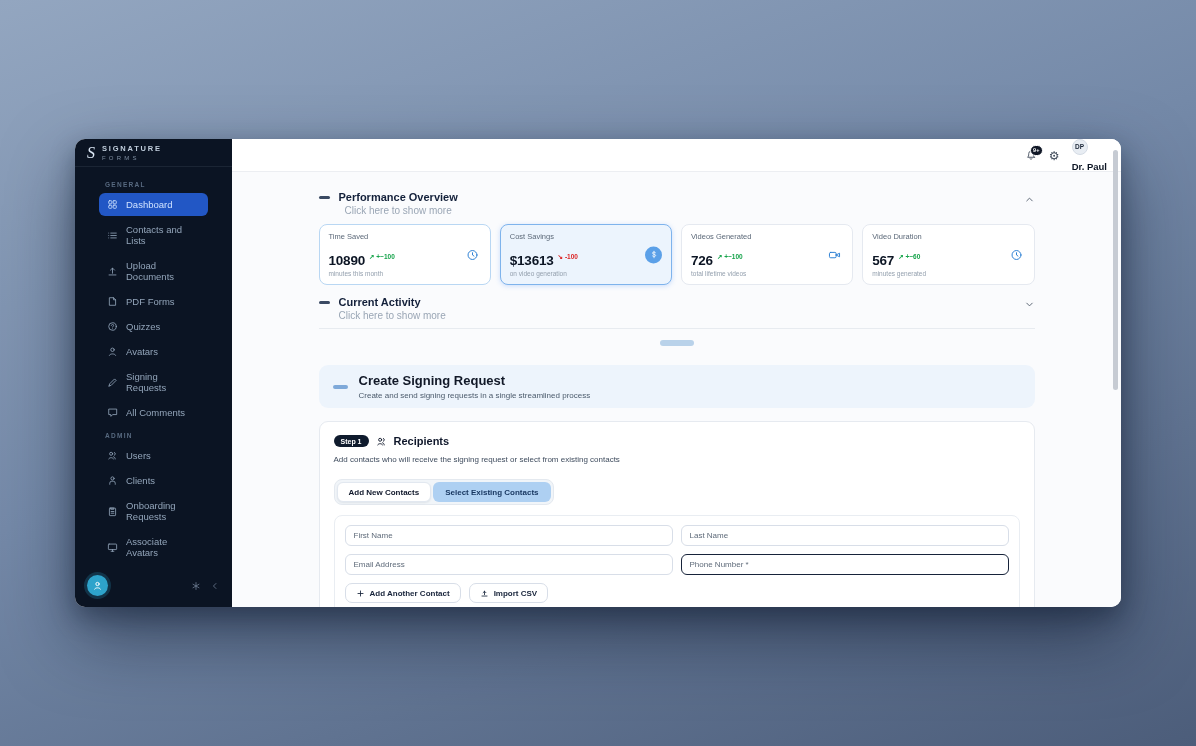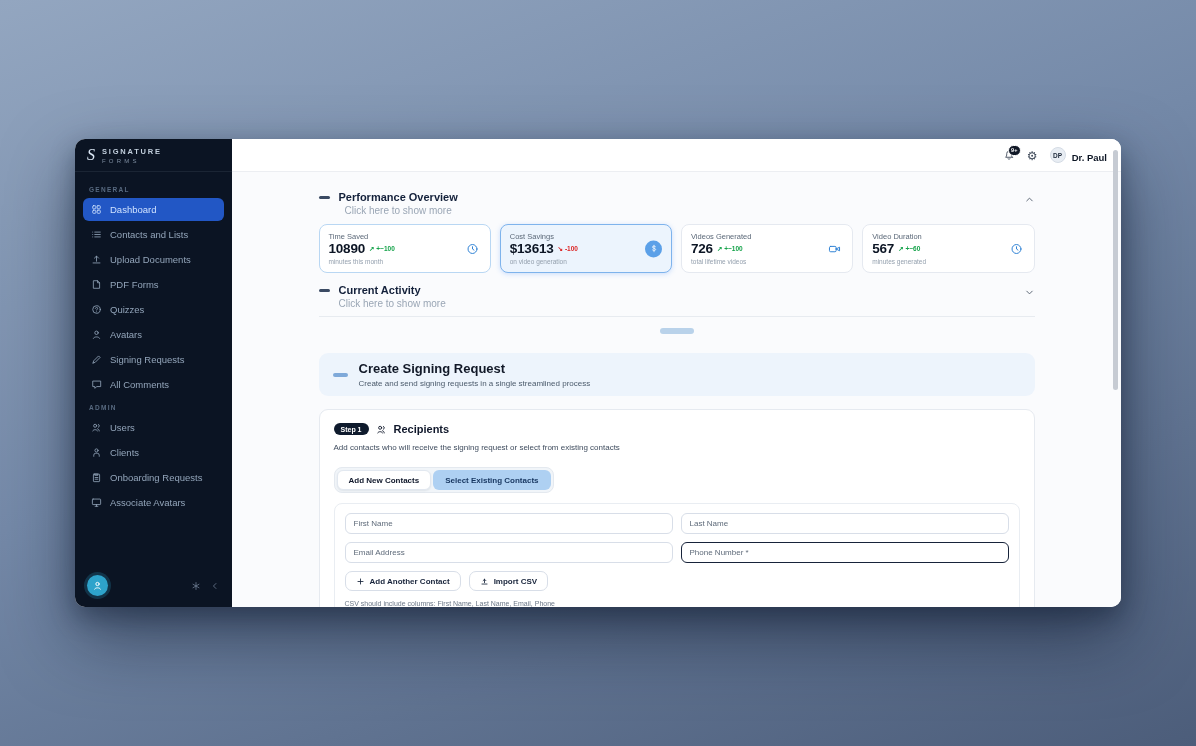--- a/index.html
+++ b/index.html
@@ -13,57 +13,57 @@
     position:absolute; left:75px; top:139px; width:1046px; height:468px;
     background:#fff; border-radius:10px; overflow:hidden; display:flex;
     box-shadow: 0 30px 70px rgba(10,20,40,.5), 0 10px 25px rgba(10,20,40,.35);
   }
   
   .sidebar { width:157px; background:#0b1423; display:flex; flex-direction:column; flex-shrink:0; }
   .brand { height:33px; display:flex; align-items:center; gap:7px; padding:0 12px; border-bottom:1px solid rgba(148,163,184,.12); }
   .brand-s { font-family:"Liberation Serif", serif; font-style:italic; font-size:16px; color:#dbe7f5; line-height:1; }
   .brand-top { font-size:7.5px; letter-spacing:1.8px; color:#c2cfdd; font-weight:700; }
   .brand-bottom { font-size:6px; letter-spacing:3.2px; color:#7e8ea1; margin-top:2px; }
-  .nav { padding:6px 8px 0; flex:1; }
+  .nav { padding:6px 24px 0; flex:1; }
   .nav-label { font-size:6.5px; letter-spacing:1.3px; color:#586a80; margin:8px 6px 5px; font-weight:700; }
   .nav-item { display:flex; align-items:center; gap:8px; padding:6px 8px; border-radius:6px; font-size:9.5px; color:#93a5ba; margin-bottom:2px; cursor:pointer; }
   .nav-item svg { width:11px; height:11px; stroke:currentColor; fill:none; stroke-width:1.2; stroke-linecap:round; stroke-linejoin:round; flex-shrink:0; }
   .nav-item.active { background:#2257c5; color:#cfe2ff; }
   .sidebar-footer { display:flex; align-items:center; padding:9px 12px 11px; gap:9px; }
   .fab { width:21px; height:21px; border-radius:50%; background:#2ea3cb; border:none; display:flex; align-items:center; justify-content:center; box-shadow:0 0 0 3px rgba(46,163,203,.22); cursor:pointer; }
   .fab svg { width:11px; height:11px; stroke:#fff; fill:none; stroke-width:1.4; stroke-linecap:round; }
   .spacer { flex:1; }
   .icon-btn { background:none; border:none; color:#74839a; padding:0; display:flex; cursor:pointer; }
   .icon-btn svg { width:10px; height:10px; stroke:currentColor; fill:none; stroke-width:1.2; stroke-linecap:round; }
   
   .main { flex:1; display:flex; flex-direction:column; min-width:0; background:#fafbfd; position:relative; }
   .topbar { height:33px; background:#fff; border-bottom:1px solid #eceef2; display:flex; align-items:center; justify-content:flex-end; gap:12px; padding:0 14px; flex-shrink:0; }
   .topbar-icon { position:relative; background:none; border:none; color:#3f4a59; display:flex; padding:0; cursor:pointer; }
   .topbar-icon svg { width:12px; height:12px; stroke:currentColor; fill:none; stroke-width:1.2; stroke-linecap:round; stroke-linejoin:round; }
   .gear-glyph::before { content:"⚙"; font-size:12px; line-height:1; }
   .badge { position:absolute; top:-4px; right:-6px; background:#111827; color:#fff; font-size:5.5px; font-weight:700; padding:1.5px 2.5px; border-radius:99px; border:1px solid #fff; line-height:1; }
-  .user { display:flex; align-items:flex-end; gap:6px; cursor:pointer; }
+  .user { display:flex; align-items:flex-start; gap:6px; cursor:pointer;flex-direction:column; }
   .avatar { width:16px; height:16px; border-radius:50%; background:#e8edf3; border:1px solid #d4dbe4; color:#202c3d; font-size:6.5px; font-weight:700; display:flex; align-items:center; justify-content:center; }
   .user-name { font-size:9.5px; font-weight:700; color:#0c1524; }
   .content { flex:1; overflow:hidden; }
   .col { width:716px; margin:0 auto; padding-top:19px; }
   
   .collapse-header { display:flex; align-items:flex-start; gap:9px; cursor:pointer; }
   .collapse-header.mt { margin-top:11px; }
   .dash-icon { width:11px; height:3px; border-radius:2px; background:#3a4a63; margin-top:5px; flex-shrink:0; }
   .sec-title { font-size:11px; font-weight:700; color:#13203a; }
   .sec-sub { font-size:10px; color:#9aa6b5; margin-top:2px;text-align:center; }
   .chev { margin-left:auto; width:11px; height:11px; stroke:#5b6574; fill:none; stroke-width:1.4; stroke-linecap:round; stroke-linejoin:round; margin-top:3px; }
   
   .cards { display:grid; grid-template-columns:repeat(4,1fr); gap:9px; margin-top:8px; }
   .card { position:relative; background:#fff; border:1px solid #e5e9f0; border-radius:8px; padding:7px 9px; cursor:pointer; }
   .card.soft { border-color:#b9d7f3; }
   .card.accent { border-color:#7eb3ec; background:#ecf4fd; box-shadow:0 1px 5px rgba(59,130,246,.25); }
   .card-label { font-size:7.5px; color:#5b6878; }
-  .card-value-row { display:flex; align-items:center; gap:4px; margin-top:0; padding-right:24px; }
+  .card-value-row { display:flex; align-items:flex-start; gap:4px; margin-top:12px; padding-right:24px; }
   .card-value { font-size:13.5px; font-weight:700; color:#0c1524; letter-spacing:-.2px; }
   .trend { font-size:6.5px; font-weight:700; }
   .trend.up { color:#15a34a; } .trend.up::before { content:"↗ "; }
   .trend.down { color:#dc2626; } .trend.down::before { content:"↘ "; }
   .card-caption { font-size:6.5px; color:#94a0ae; margin-top:2px; }
   .card-icon { position:absolute; right:9px; top:50%; transform:translateY(-50%); width:17px; height:17px; border-radius:50%; display:flex; align-items:center; justify-content:center; color:#2b7fd4; }
   .card-icon svg { width:13px; height:13px; stroke:currentColor; fill:none; stroke-width:1.2; stroke-linecap:round; stroke-linejoin:round; }
   .card.accent .card-icon { background:#5ba0e8; color:#fff; }
   .card.accent .card-icon svg { width:10px; height:10px; }
   .rule { border:none; border-top:1px solid #e7ebf0; margin:7px 0 0; }

